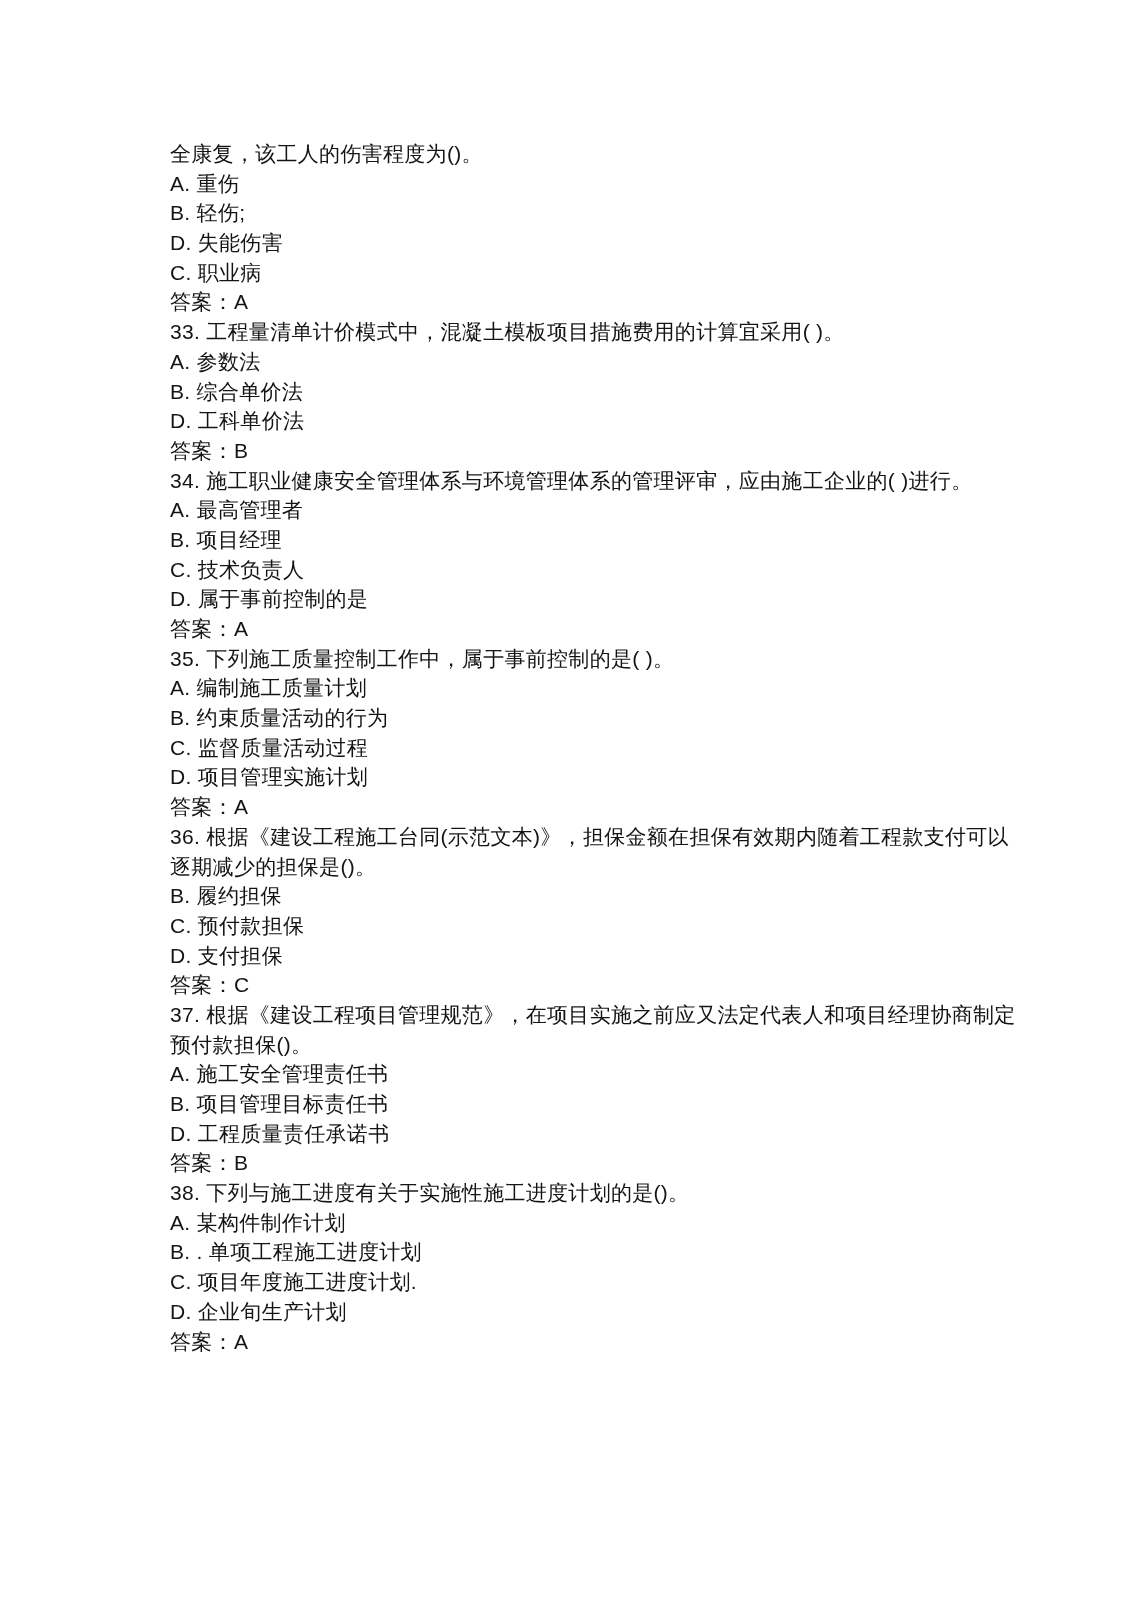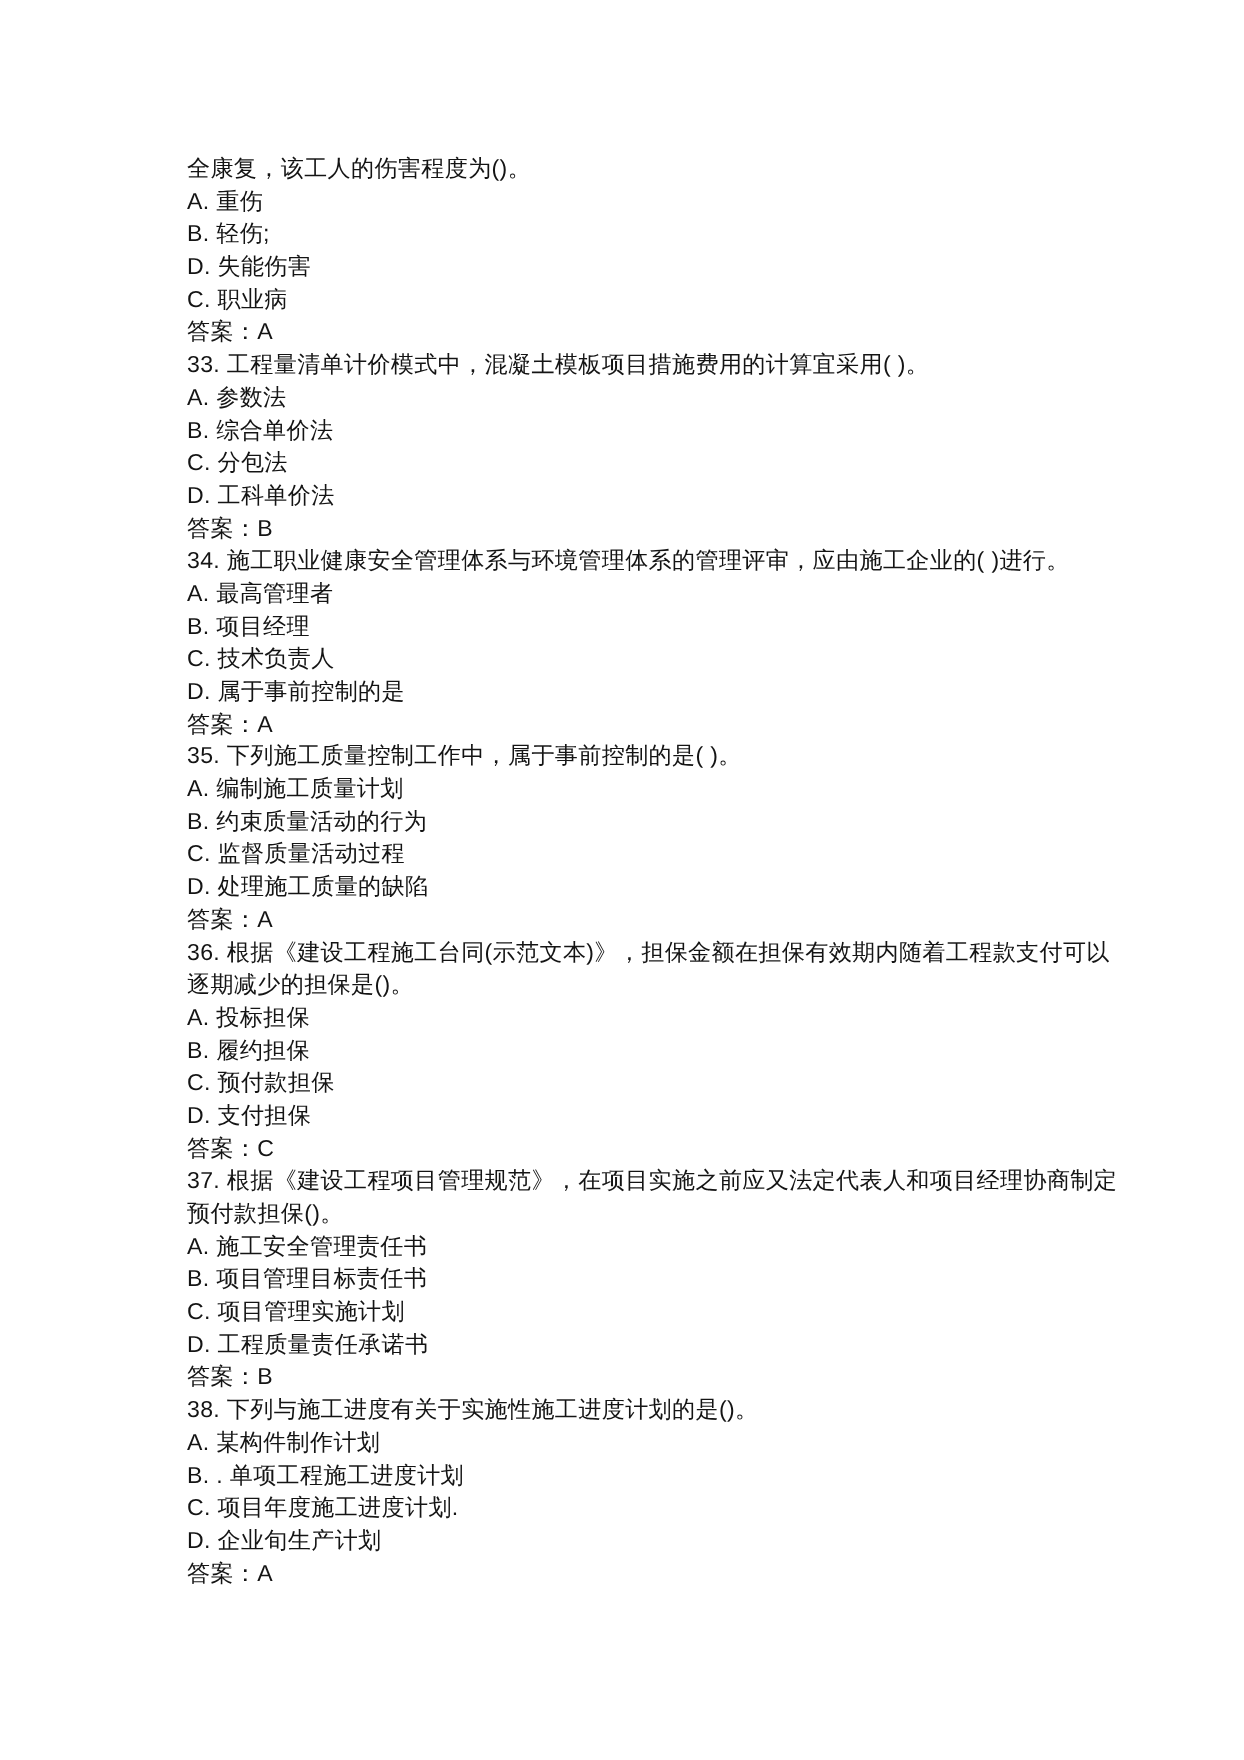--- a/index.html
+++ b/index.html
@@ -41,59 +41,56 @@
     <div class="line">B. 轻伤;</div>
     <div class="line">D. 失能伤害</div>
     <div class="line">C. 职业病</div>
     <div class="line"><span>答案：</span><span>A</span></div>
   </section>
 
   <section class="question">
     <div class="line">33. 工程量清单计价模式中，混凝土模板项目措施费用的计算宜采用( )。</div>
     <div class="line">A. 参数法</div>
     <div class="line">B. 综合单价法</div>
-    <div class="line">C. 分包法</div>
     <div class="line">D. 工科单价法</div>
     <div class="line"><span>答案：</span><span>B</span></div>
   </section>
 
   <section class="question">
     <div class="line">34. 施工职业健康安全管理体系与环境管理体系的管理评审，应由施工企业的( )进行。</div>
     <div class="line">A. 最高管理者</div>
     <div class="line">B. 项目经理</div>
     <div class="line">C. 技术负责人</div>
     <div class="line">D. 属于事前控制的是</div>
     <div class="line"><span>答案：</span><span>A</span></div>
   </section>
 
   <section class="question">
     <div class="line">35. 下列施工质量控制工作中，属于事前控制的是( )。</div>
     <div class="line">A. 编制施工质量计划</div>
     <div class="line">B. 约束质量活动的行为</div>
     <div class="line">C. 监督质量活动过程</div>
-    <div class="line">D. 处理施工质量的缺陷</div>
+    <div class="line">D. 项目管理实施计划</div>
     <div class="line"><span>答案：</span><span>A</span></div>
   </section>
 
   <section class="question">
     <div class="line">36. 根据《建设工程施工台同(示范文本)》，担保金额在担保有效期内随着工程款支付可以</div>
     <div class="line">逐期减少的担保是()。</div>
-    <div class="line">A. 投标担保</div>
     <div class="line">B. 履约担保</div>
     <div class="line">C. 预付款担保</div>
     <div class="line">D. 支付担保</div>
     <div class="line"><span>答案：</span><span>C</span></div>
   </section>
 
   <section class="question">
     <div class="line">37. 根据《建设工程项目管理规范》，在项目实施之前应又法定代表人和项目经理协商制定</div>
     <div class="line">预付款担保()。</div>
     <div class="line">A. 施工安全管理责任书</div>
     <div class="line">B. 项目管理目标责任书</div>
-    <div class="line">C. 项目管理实施计划</div>
     <div class="line">D. 工程质量责任承诺书</div>
     <div class="line"><span>答案：</span><span>B</span></div>
   </section>
 
   <section class="question">
     <div class="line">38. 下列与施工进度有关于实施性施工进度计划的是()。</div>
     <div class="line">A. 某构件制作计划</div>
     <div class="line">B. . 单项工程施工进度计划</div>
     <div class="line">C. 项目年度施工进度计划.</div>
     <div class="line">D. 企业旬生产计划</div>

